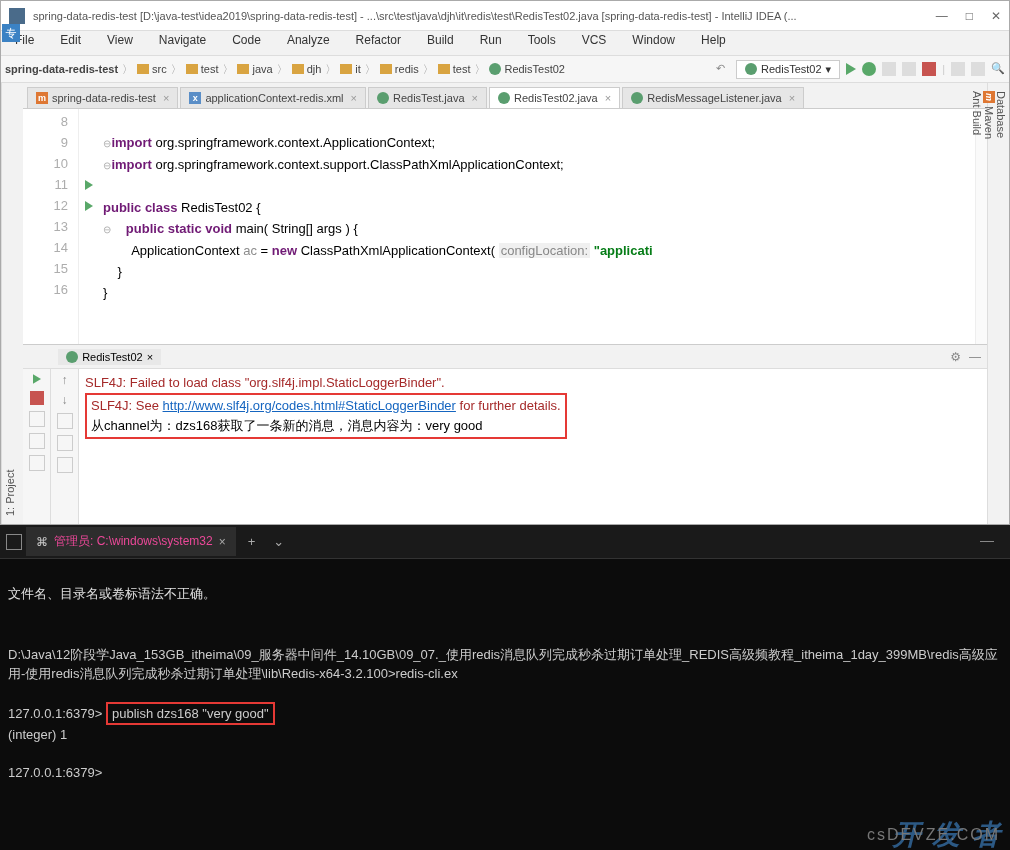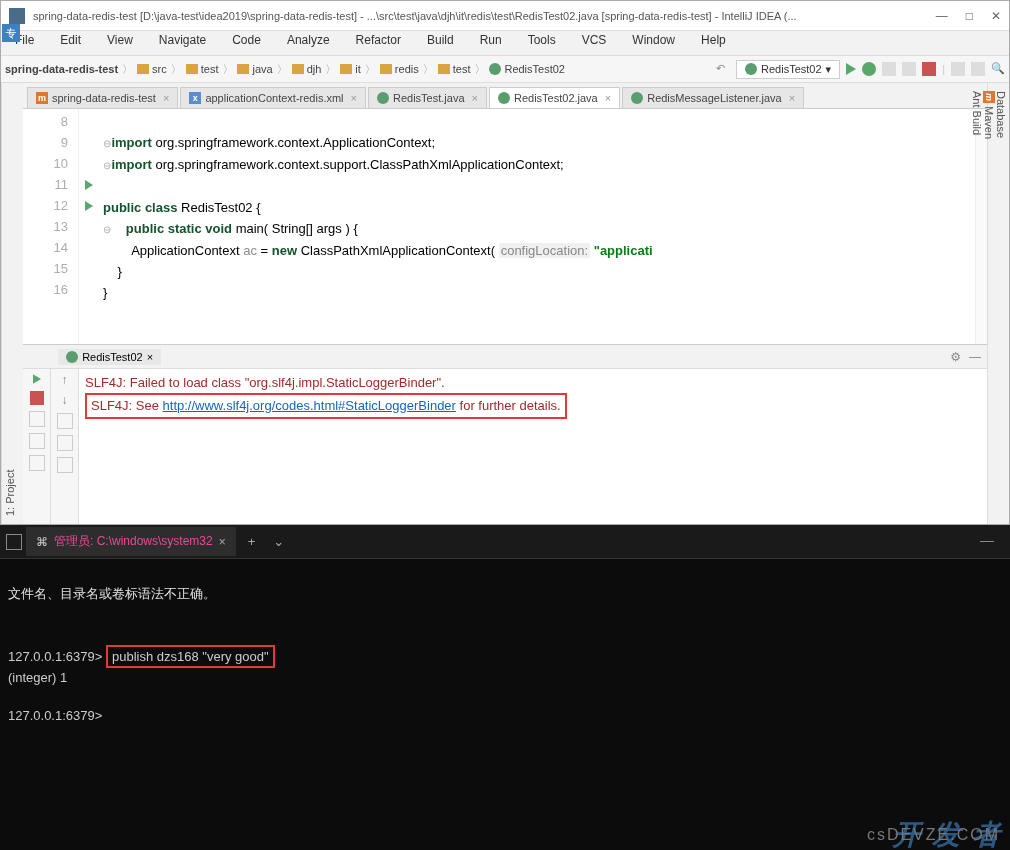--- a/index.html
+++ b/index.html
@@ -35,21 +35,21 @@
 .m-ico { width:12px; height:12px; background:#de7733; color:#fff; font-size:9px; font-weight:bold; display:inline-flex; align-items:center; justify-content:center; }
 .c-ico { width:12px; height:12px; border-radius:50%; background:#5a9e6f; display:inline-block; }
 .code-area { flex:1; display:flex; background:#fff; overflow:hidden; font-family:"Consolas","Courier New",monospace; font-size:13px; }
 .gutter { width:56px; background:#fff; text-align:right; padding:2px 10px 2px 4px; color:#adadad; line-height:21px; border-right:1px solid #eee; }
 .gutter-m { width:20px; background:#fff; padding-top:2px; line-height:21px; }
 .gutter-m div { height:21px; display:flex; align-items:center; justify-content:center; }
 .run-gutter { border-left:8px solid #59a869; border-top:5px solid transparent; border-bottom:5px solid transparent; width:0; height:0; }
 .fold { color:#adadad; font-size:10px; }
 .code { flex:1; padding:2px 4px; line-height:21px; white-space:pre; color:#000; overflow:hidden; }
 .code .hl { background:#fffae3; display:block; }
-.kw { color:#14532d; font-weight:bold; }
+.kw { color:#701a75; font-weight:bold; }
 .str { color:#067d17; font-weight:bold; }
 .cm { color:#8c8c8c; }
 .param { background:#f0f0f0; color:#888; padding:0 2px; }
 .code-strip { width:12px; background:#fafafa; border-left:1px solid #eee; }
 .run-panel { height:180px; display:flex; flex-direction:column; border-top:1px solid #ccc; background:#fff; }
 .run-head { height:24px; display:flex; align-items:center; background:#f2f2f2; border-bottom:1px solid #ddd; padding:0 6px; gap:8px; }
 .run-head .label { font-size:10px; color:#555;margin-top:36px; }
 .run-tab { background:#e8e8e8; padding:2px 8px; font-size:11px; display:flex; align-items:center; gap:4px; }
 .run-body { flex:1; display:flex; overflow:hidden; }
 .run-tools { width:28px; background:#f6f6f6; border-right:1px solid #ddd; display:flex; flex-direction:column; align-items:center; padding-top:4px; gap:6px; }
@@ -255,20 +255,21 @@
             <span style="color:#888">↑</span>
             <span style="color:#888">↓</span>
             <span class="rt-ico"></span>
             <span class="rt-ico"></span>
             <span class="rt-ico"></span>
           </div>
           <div class="console">
             <div class="err">SLF4J: Failed to load class "org.slf4j.impl.StaticLoggerBinder".</div>
             <div class="box">
               <span class="err">SLF4J: See </span><span class="link">http://www.slf4j.org/codes.html#StaticLoggerBinder</span><span class="err"> for further details.</span><br>
+              <span>从channel为：dzs168获取了一条新的消息，消息内容为：very good</span>
             </div>
           </div>
         </div>
       </div>
     </div>
     <div class="right-sidebar">
       <div>Database</div>
       <div><i class="m-ico" style="transform:rotate(0)">m</i> <span>Maven</span></div>
       <div>Ant Build</div>
     </div>
@@ -282,19 +283,20 @@
       <span>⌘</span>
       <span class="tx">管理员: C:\windows\system32</span>
       <span style="color:#aaa">×</span>
     </div>
     <span class="term-plus">+</span>
     <span class="term-chev">⌄</span>
     <span class="term-line"></span>
   </div>
   <div class="term-body">
 <div class="term-err">文件名、目录名或卷标语法不正确。</div>
+<div>D:\Java\12阶段学Java_153GB_itheima\09_服务器中间件_14.10GB\09_07._使用redis消息队列完成秒杀过期订单处理_REDIS高级频教程_itheima_1day_399MB\redis高级应用-使用redis消息队列完成秒杀过期订单处理\lib\Redis-x64-3.2.100&gt;redis-cli.ex</div>
 <span>127.0.0.1:6379&gt;</span> <span class="term-box">publish dzs168 "very good"</span>
 <div>(integer) 1</div>
 <span>127.0.0.1:6379&gt;</span>
     <div class="watermark">开 发 者</div>
     <div class="watermark2">csDEVZE.COM</div>
   </div>
 </div>
 
 </body></html>

